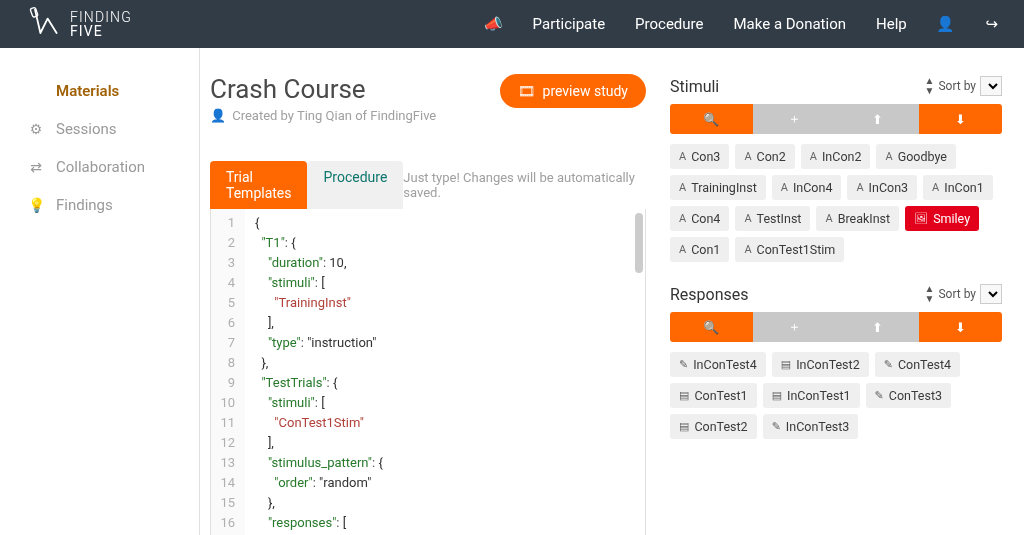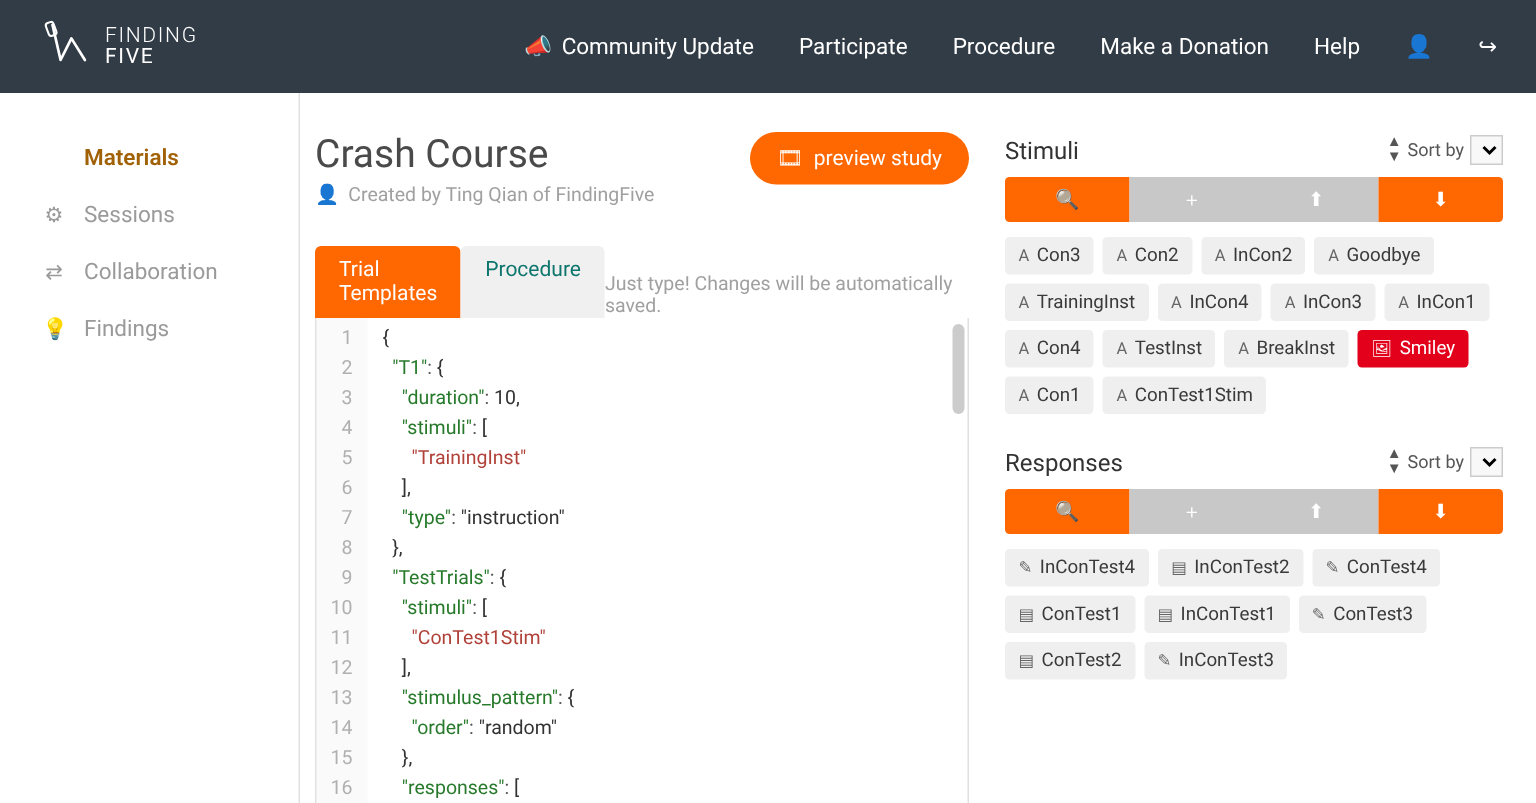--- a/index.html
+++ b/index.html
@@ -8,21 +8,21 @@
     --red:#e2001a;
     --grey-bg:#f5f5f5;
     --grey-border:#e0e0e0;
     --grey-mid:#c8c8c8;
     --text-muted:#a0a0a0;
     --text:#333;
   }
   *{box-sizing:border-box;font-family:-apple-system,BlinkMacSystemFont,"Segoe UI",Roboto,Helvetica,Arial,sans-serif;}
   body{margin:0;background:#fff;color:var(--text);font-size:14px;}
   
-  .topbar{height:62px;background:var(--dark);color:#fff;display:flex;align-items:center;padding:0 26px;}
+  .topbar{height:48px;background:var(--dark);color:#fff;display:flex;align-items:center;padding:0 26px;}
   .logo{display:flex;align-items:center;gap:8px;font-size:14px;letter-spacing:.08em;}
   .logo svg{width:36px;height:36px;}
   .logo .txt{line-height:1;}
   .logo .txt div:first-child{font-weight:300;}
   .logo .txt div:last-child{font-weight:400;}
   .nav{margin-left:auto;display:flex;align-items:center;gap:30px;}
   .nav a{color:#fff;text-decoration:none;font-size:15px;display:flex;align-items:center;gap:6px;cursor:pointer;}
   .nav .ic{font-size:15px;}
   
   .shell{display:flex;min-height:calc(100vh - 58px);}
@@ -32,21 +32,21 @@
   .side-item .ic{width:16px;text-align:center;font-size:14px;}
   .main{flex:1;display:flex;gap:24px;padding:26px 22px 0 10px;}
   .col-left{flex:1;min-width:0;}
   .col-right{width:332px;}
   
   .title-row{display:flex;align-items:flex-start;justify-content:space-between;gap:28px;}
   h1{margin:0;font-weight:400;font-size:26px;color:#4a4a4a;}
   .byline{font-size:13px;color:var(--text-muted);margin-top:4px;display:flex;align-items:center;gap:6px;}
   .btn-preview{background:var(--orange);color:#fff;border:none;border-radius:18px;padding:9px 18px;font-size:14px;display:flex;align-items:center;gap:7px;cursor:pointer;}
   
-  .tab-save-row{display:flex;align-items:flex-end;margin-top:26px;}
+  .tab-save-row{display:flex;align-items:center;margin-top:38px;}
   .tabs{display:flex;}
   .tab{padding:8px 16px;background:#f0f0f0;color:#0f766e;font-size:14px;cursor:pointer;border-radius:4px 4px 0 0;}
   .tab.active{background:var(--orange);color:#fff;}
   .save-hint{margin-left:auto;font-size:13px;color:var(--text-muted);padding-right:8px;}
   .editor{border:1px solid var(--grey-border);border-top:none;display:flex;font-family:Menlo,Consolas,monospace;font-size:13px;line-height:20px;position:relative;height:360px;overflow:auto;}
   .gutter{background:#fafafa;color:#b0b0b0;text-align:right;padding:4px 10px 4px 8px;user-select:none;min-width:34px;}
   .code{padding:4px 10px;white-space:pre;}
   .k{color:#277a2b;} 
   .s{color:#b0423a;} 
   .p{color:#555;}
@@ -77,21 +77,20 @@
       <rect x="6" y="2" width="6" height="10" rx="2" fill="none" stroke="#fff" stroke-width="1.5" transform="rotate(-20 9 7)"></rect>
     </svg>
     <div class="txt">
       <div>FINDING</div>
       <div>FIVE</div>
     </div>
   </div>
   <nav class="nav">
     <a>
         <span class="ic">📣</span>
-        <span>Community Update</span>
       </a>
     <a>Participate</a>
     <a>Procedure</a>
     <a>Make a Donation</a>
     <a>Help</a>
     <a>
         <span class="ic">👤</span>
       </a>
     <a>
         <span class="ic">↪</span>

